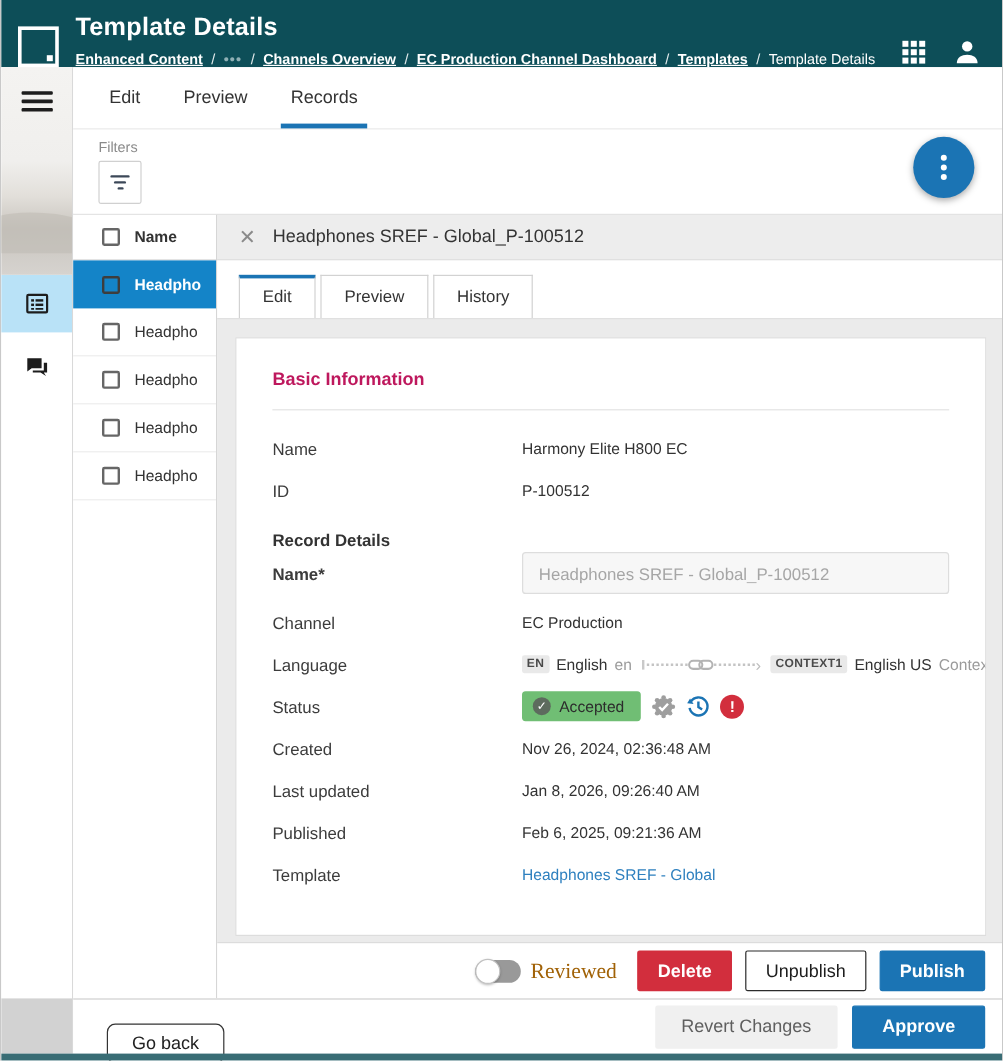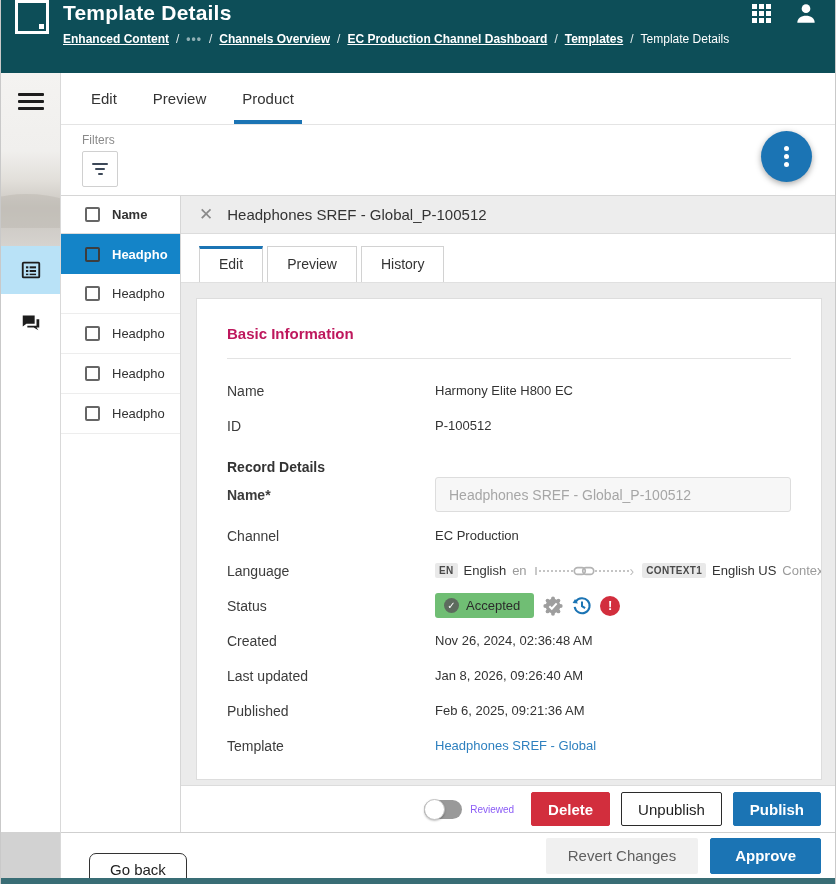--- a/index.html
+++ b/index.html
@@ -1,20 +1,20 @@
 <!DOCTYPE html>
 <html><head>
 <meta charset="utf-8">
 <style>
   * { margin:0; padding:0; box-sizing:border-box; }
   body { font-family:"Liberation Sans", sans-serif; background:#fff; }
   .page { width:836px; height:884px; display:flex; flex-direction:column; border-left:1px solid #c9c9c9; border-right:1px solid #c9c9c9; overflow:hidden; background:#fff; }
 
   
-  .app-header { height:73px; background:#0d4e58; display:flex; align-items:flex-start; padding:0 16px 0 14px; flex-shrink:0; }
+  .app-header { height:56px; background:#0d4e58; display:flex; align-items:flex-end; padding:0 16px 0 14px; flex-shrink:0; }
   .logo { width:34px; height:34px; border:3px solid #fff; position:relative; margin-right:14px; flex-shrink:0; }
   .logo::after { content:""; position:absolute; right:2px; bottom:2px; width:5px; height:5px; background:#fff; }
   .header-text { flex:1; min-width:0; }
   .app-title { color:#fff; font-size:21px; font-weight:bold; line-height:1.2; letter-spacing:.2px; }
   .breadcrumb { display:flex; align-items:center; gap:7px; margin-top:7px; font-size:12px; color:#fff; white-space:nowrap; }
   .crumb { color:#fff; font-weight:bold; text-decoration:underline; cursor:pointer; }
   .crumb.current { text-decoration:none; font-weight:normal; }
   .crumb.ellipsis { text-decoration:none; color:#8fb0b5; font-weight:bold; letter-spacing:1px; }
   .crumb-sep { color:#e3eced; }
   .header-icons { display:flex; align-items:center; gap:22px; margin-left:12px; }
@@ -93,21 +93,21 @@
   .check-circle { width:15px; height:15px; border-radius:50%; background:#5d6b5e; color:#fff; font-size:10px; display:flex; align-items:center; justify-content:center; }
   .status-icons { display:flex; align-items:center; gap:7px; margin-left:8px; }
   .err-circle { width:20px; height:20px; border-radius:50%; background:#d22e3d; color:#fff; font-weight:bold; font-size:13px; display:flex; align-items:center; justify-content:center; cursor:pointer; }
   .tpl-link { color:#2e80bf; font-size:13px; text-decoration:none; cursor:pointer; }
 
   
   .detail-actions { height:47px; background:#fff; border-top:1px solid #dcdcdc; display:flex; align-items:center; justify-content:flex-end; gap:11px; padding-right:14px; flex-shrink:0; }
   .toggle-wrap { display:flex; align-items:center; gap:8px; margin-right:6px; }
   .toggle { width:38px; height:19px; border-radius:10px; background:#999; position:relative; cursor:pointer; }
   .toggle .knob { position:absolute; left:0; top:-1px; width:21px; height:21px; border-radius:50%; background:#fff; border:1px solid #c2c2c2; box-shadow:0 1px 2px rgba(0,0,0,.25); }
-  .toggle-label { font-size:10px; color:#8b5cf6; }
+  .toggle-label { font-size:18px; color:#a16207;font-family:Liberation Serif, serif; }
   .btn { height:34px; padding:0 16px; font-size:15px; font-weight:600; border-radius:2px; cursor:pointer; font-family:"Liberation Sans",sans-serif; }
   .btn-danger { background:#d22e3d; color:#fff; border:1px solid #d22e3d; }
   .btn-outline-dark { background:#fff; color:#1d1d1d; border:1px solid #2b2b2b; font-weight:400; }
   .btn-primary { background:#1b74b4; color:#fff; border:1px solid #1b74b4; }
 
   
   .footer { height:46px; background:#fff; border-top:1px solid #cfcfcf; display:flex; align-items:center; justify-content:space-between; padding:0 14px 0 28px; flex-shrink:0; }
   .btn-goback { height:33px; padding:0 20px; background:#fff; border:1px solid #333; color:#222; font-size:15px; border-radius:7px; cursor:pointer; font-family:"Liberation Sans",sans-serif;margin-top:28px; }
   .footer-right { display:flex; gap:12px;border-radius:11px; }
   .btn-ghost { height:36px; padding:0 22px; background:#f0f0f0; border:none; color:#5f5f5f; font-size:15px; border-radius:2px; cursor:pointer; font-family:"Liberation Sans",sans-serif; }
@@ -186,21 +186,21 @@
       </div>
       <div class="sidebar-spacer"></div>
       <div class="sidebar-foot"></div>
     </aside>
 
     <div class="main">
 
       <div class="tabbar">
         <div class="tab">Edit</div>
         <div class="tab">Preview</div>
-        <div class="tab active">Product</div>
+        <div class="tab active">Records</div>
       </div>
 
       <div class="filterbar">
         <div class="filters-label">Filters</div>
         <button class="filter-btn">
           <i></i>
             <i></i>
             <i></i>
         </button>
         <button class="fab">

